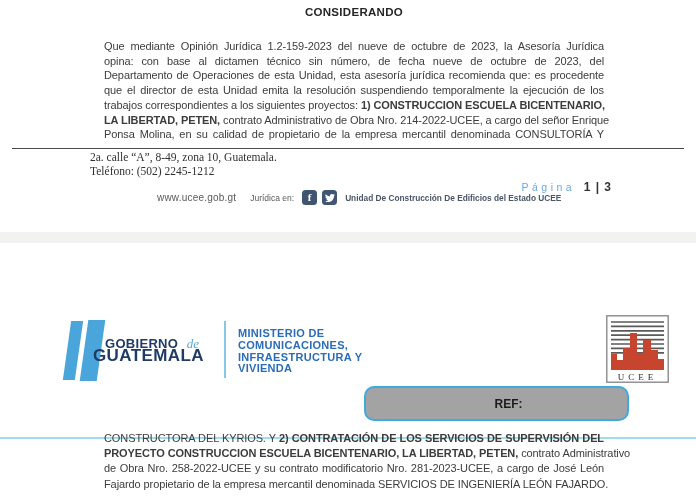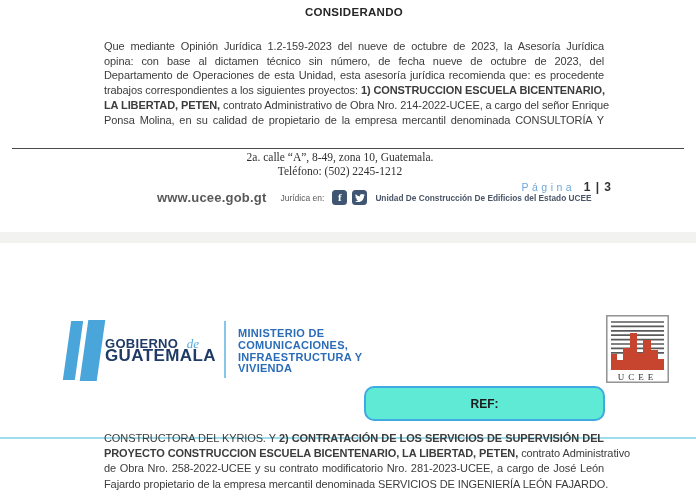--- a/index.html
+++ b/index.html
@@ -18,70 +18,71 @@
   .para1{top:39px;}
   .para1 .pline{line-height:14.7px;}
   .para2{top:431px;}
   .para2 .pline{line-height:15.2px;}
   .pline{white-space:nowrap;}
   .pline.just{text-align:justify;text-align-last:justify;}
   .pline .b{font-weight:bold;}
 
   .rule{left:12px;top:148px;width:672px;height:0;border-top:1.5px solid #4a4a4a;}
 
-  .serifline{left:90px;width:500px;text-align:center;
+  .serifline{left:90px;width:500px;text-align:left;
     font-family:"Liberation Serif",serif;font-size:11.5px;color:#303030;}
   .addr{top:151px;}
   .phone{top:165px;}
 
   .pagina{left:400px;top:177px;width:212px;text-align:right;white-space:nowrap;}
   .pagina .lbl{color:#6fa8dc;font-size:10.5px;letter-spacing:3.5px;}
   .pagina .num{color:#333;font-size:12px;font-weight:bold;letter-spacing:1px;margin-left:4px;}
 
   .footer-row{left:157px;top:190px;display:flex;align-items:center;}
-  .website{font-size:13px;font-weight:bold;color:#595959;letter-spacing:.2px;}
+  .website{font-size:10px;font-weight:normal;color:#595959;letter-spacing:.2px;}
   .follow{margin-left:14px;font-size:8.5px;color:#5a5a5a;}
   .sicon{margin-left:8px;width:15px;height:15px;border-radius:3.5px;background:#3f5571;
     display:flex;align-items:center;justify-content:center;}
   .sicon + .sicon{margin-left:5px;}
   .fb-f{color:#fff;font-family:"Liberation Serif",serif;font-weight:bold;font-size:11px;line-height:1;}
   .caption{margin-left:8px;font-size:8.3px;font-weight:600;color:#4a5568;text-align:right;}
 
   .pagebreak{left:0;top:232px;width:696px;height:11px;background:#f2f2f1;}
 
   
   .bar{background:#4aa5db;transform:skewX(-8deg);}
   .bar1{left:67px;top:321px;width:12px;height:59px;}
   .bar2{left:84px;top:320px;width:17px;height:61px;}
   .gob-line1{left:105px;top:334px;white-space:nowrap;}
   .gob-line1 .g1{font-size:13px;font-weight:bold;color:#1f3b66;letter-spacing:.3px;}
   .gob-line1 .g2{font-family:"Liberation Serif",serif;font-style:italic;font-size:13px;color:#55a9de;margin-left:4px;}
-  .gob-line2{left:105px;top:346px;font-size:17px;font-weight:bold;color:#1f3b66;letter-spacing:.4px;white-space:nowrap;}
+  .gob-line2{left:93px;top:346px;font-size:17px;font-weight:bold;color:#1f3b66;letter-spacing:.4px;white-space:nowrap;}
   .divider{left:224px;top:321px;width:2px;height:57px;background:#85c6e9;}
   .ministry{left:238px;top:328px;font-size:11px;font-weight:bold;color:#2b6cb8;
     letter-spacing:.3px;line-height:11.8px;white-space:nowrap;}
 
   .ucee-logo{left:606px;top:315px;width:63px;height:68px;}
 
   .refbox{left:364px;top:386px;width:237px;height:31px;border:2px solid #3fa9e1;border-radius:10px;
-    display:flex;align-items:center;justify-content:center;background:#5eead4;white-space:nowrap;}
+    display:flex;align-items:center;justify-content:center;background:#a3a3a3;white-space:nowrap;padding-left:24px;}
   .refbox .rl{font-size:12px;font-weight:bold;color:#1c1c1c;}
   .refbox .rv{font-size:12px;color:#3d3d3d;margin-left:4px;}
 
   .cyanline{left:0;top:437px;width:696px;height:2px;background:#8ed9ea;opacity:.85;}
 </style>
 </head>
 <body>
 
 <div class="abs heading">CONSIDERANDO</div>
 
 <div class="abs para para1">
     <div class="pline just"><span>Que mediante Opinión Jurídica 1.2-159-2023 del nueve de octubre de 2023, la Asesoría Jurídica</span></div>
     <div class="pline just"><span>opina: con base al dictamen técnico sin número, de fecha nueve de octubre de 2023, del</span></div>
     <div class="pline just"><span>Departamento de Operaciones de esta Unidad, esta asesoría jurídica recomienda que: es procedente</span></div>
+    <div class="pline just"><span>que el director de esta Unidad emita la resolución suspendiendo temporalmente la ejecución de los</span></div>
     <div class="pline just"><span>trabajos correspondientes a los siguientes proyectos: </span><span class="b">1) CONSTRUCCION ESCUELA BICENTENARIO,</span></div>
     <div class="pline just"><span class="b">LA LIBERTAD, PETEN,</span><span> contrato Administrativo de Obra Nro. 214-2022-UCEE, a cargo del señor Enrique</span></div>
     <div class="pline just"><span>Ponsa Molina, en su calidad de propietario de la empresa mercantil denominada CONSULTORÍA Y</span></div>
   </div>
 
 <div class="abs rule"></div>
 
 <div class="abs serifline addr">2a. calle “A”, 8-49, zona 10, Guatemala.</div>
 <div class="abs serifline phone">Teléfono: (502) 2245-1212</div>
 

